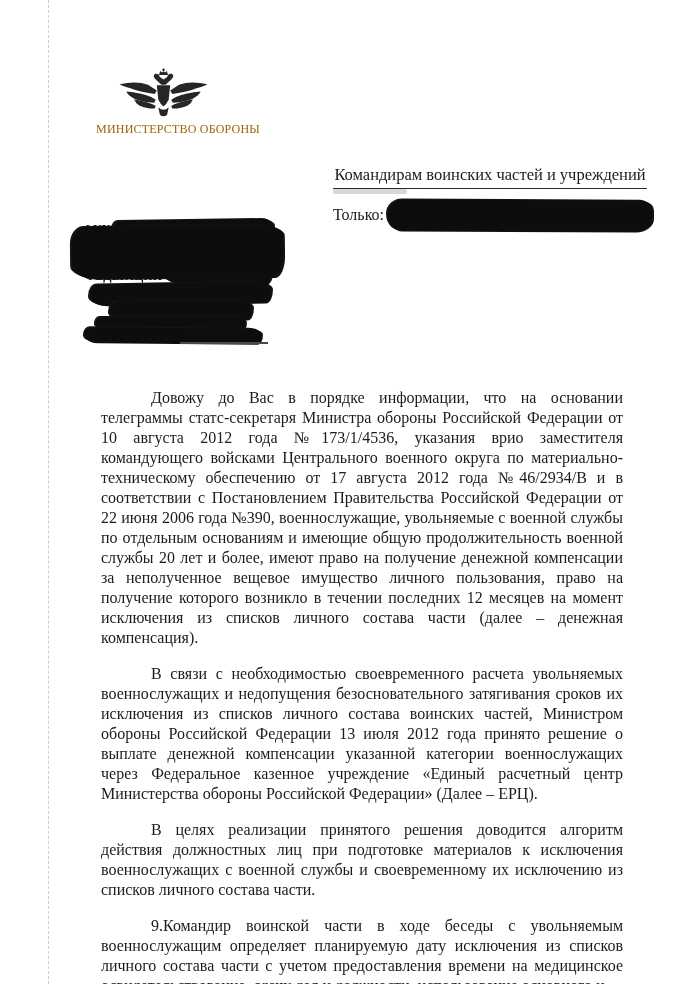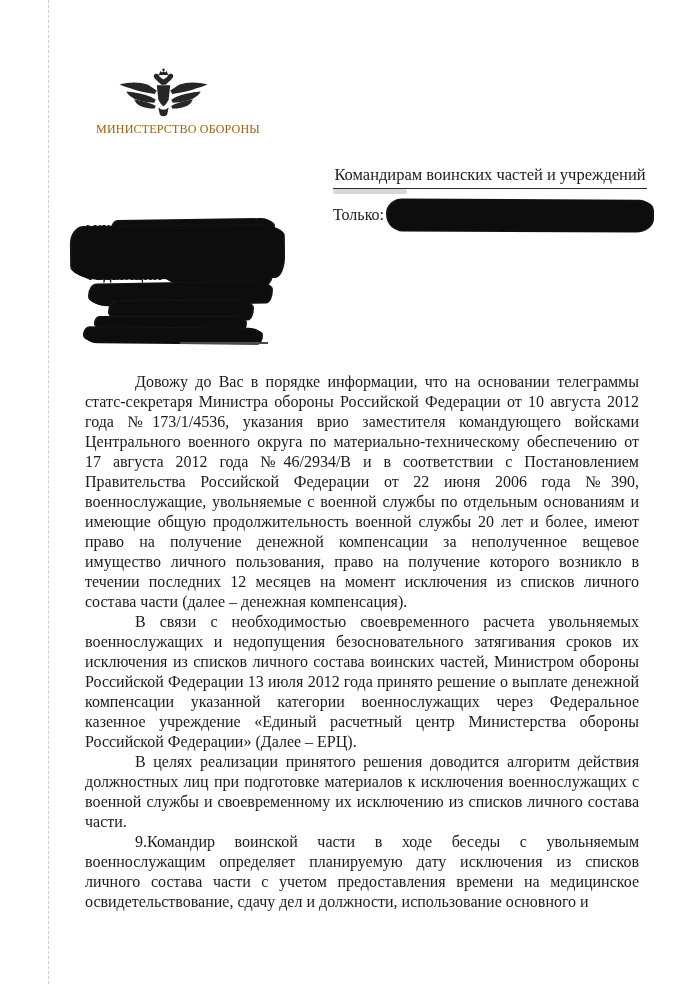--- a/index.html
+++ b/index.html
@@ -64,21 +64,21 @@
   }
   .only-row{position:absolute;left:333px;top:206px;font-size:16px;}
   .only-blob{position:absolute;left:388px;top:200px;width:264px;height:31px;
              transform:rotate(.3deg);
              border-radius:16px 10px 18px 12px / 15px 9px 14px 16px;}
   
   .body-text{
     position:absolute;left:85px;top:372px;width:554px;
     font-size:16px;line-height:20px;text-align:justify;
   }
-  .body-text p{margin:0;text-indent:50px;}
+  .body-text p{margin:16px;text-indent:50px;}
 </style>
 </head>
 <body>
 
 <div class="page">
 
   <div class="scan-line"></div>
 
   <svg class="emblem" viewBox="0 0 180 100" aria-hidden="true">
     <g fill="#262626">

